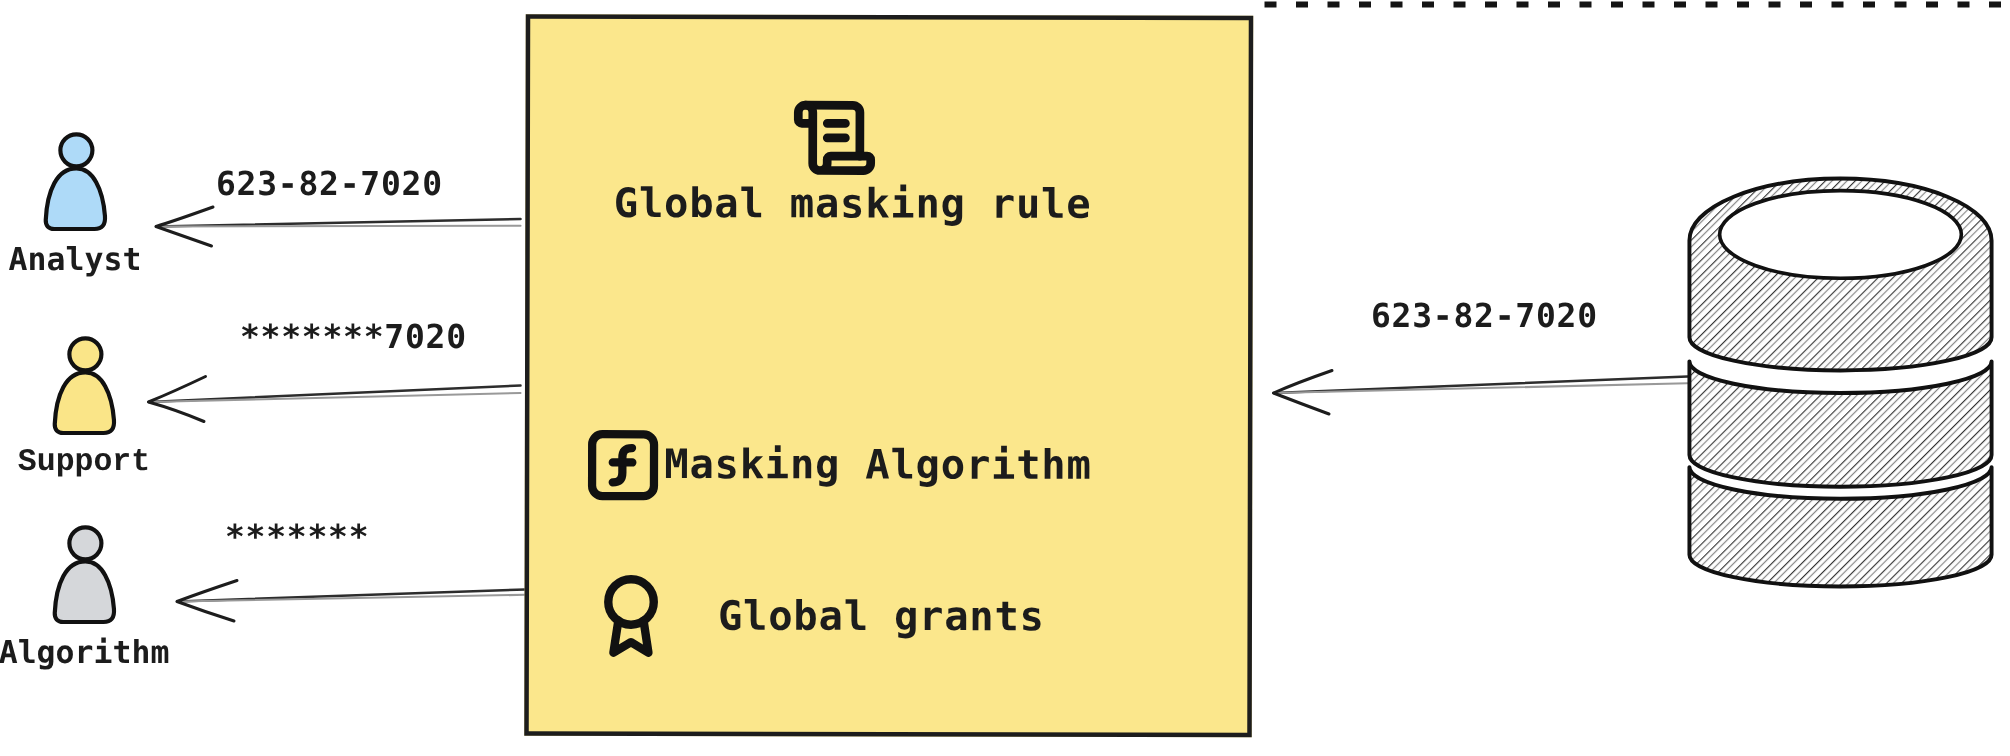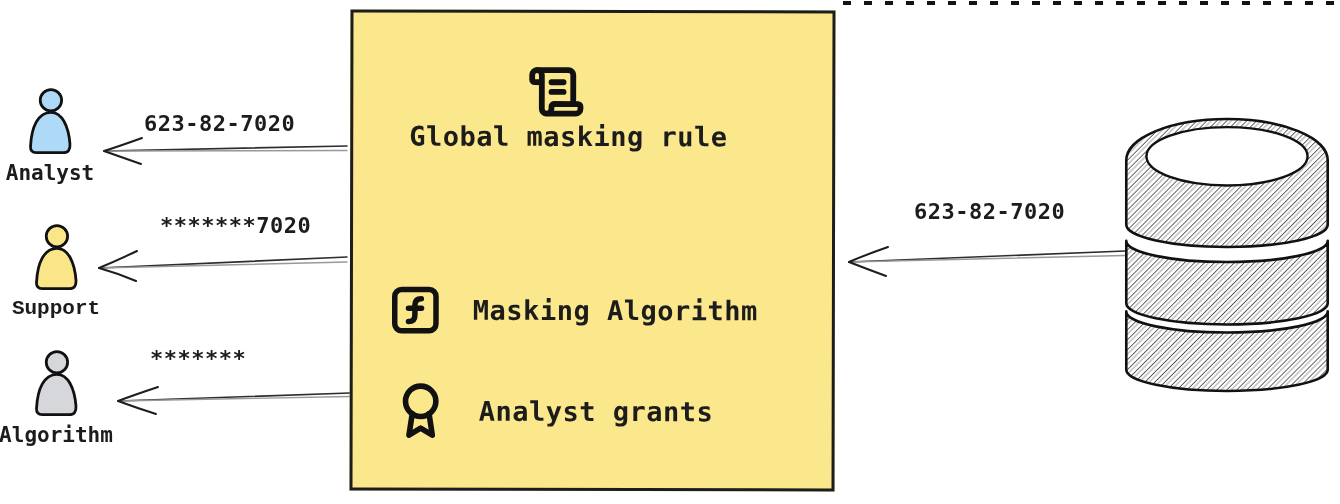--- a/index.html
+++ b/index.html
@@ -21,21 +21,21 @@
   }
   .box-row{position:absolute;display:flex;align-items:center;}
   .box-row .row-icon{flex:0 0 auto;}
   .box-row .row-label{font-size:27px;font-weight:700;white-space:nowrap;letter-spacing:0.5px;}
   .row1{left:32px;top:50px;height:60px;flex-direction:column;}
   .row2{left:32px;top:158px;height:58px;}
   .row3{left:35px;top:267px;height:60px;}
   .row4{left:40px;top:362px;height:72px;}
   .row1 .row-label{margin-left:24px;}
   .row2 .row-label{margin-left:24px;}
-  .row3 .row-label{margin-left:30px;}
+  .row3 .row-label{}
   .row4 .row-label{margin-left:30px;}
   
   .database{position:absolute;left:1123px;top:114px;width:208px;height:282px;}
 </style>
 </head>
 <body>
 
 <div class="canvas">
 
   <svg class="overlay" viewBox="0 0 1340 504">
@@ -116,21 +116,21 @@
         <path d="M9 11.2h5.7"></path>
       </svg>
       <span class="row-label">Masking Algorithm</span>
     </div>
 
     <div class="box-row row4">
       <svg class="row-icon" width="56" height="66" viewBox="0 0 24 26" fill="none" stroke="#111111" stroke-width="2.4" stroke-linecap="round" stroke-linejoin="round">
         <circle cx="12" cy="9" r="6.5"></circle>
         <path d="m15.6 14.3 1.4 9.2-5-3-5 3 1.4-9.2"></path>
       </svg>
-      <span class="row-label">Analyst grants</span>
+      <span class="row-label">Global grants</span>
     </div>
 
   </div>
 
   <div class="database">
     <svg width="208" height="282" viewBox="0 0 206 280">
       <defs>
         <pattern id="dbhatch" width="7" height="7" patternUnits="userSpaceOnUse" patternTransform="rotate(45)">
           <rect width="7" height="7" fill="#ffffff"></rect>
           <line x1="0" y1="0" x2="0" y2="7" stroke="#333333" stroke-width="1.5"></line>

